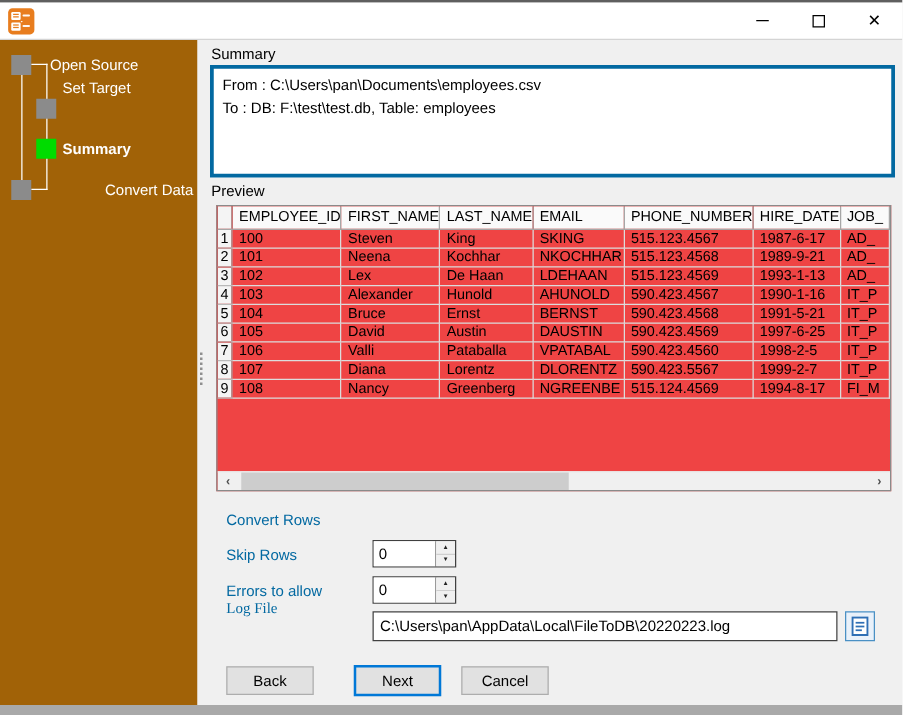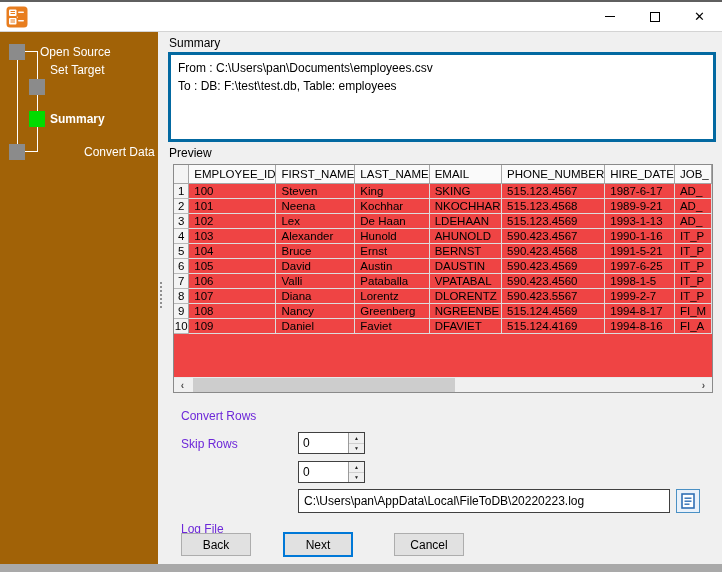--- a/index.html
+++ b/index.html
@@ -53,36 +53,36 @@
   th:first-child { background:#f4f4f4; }
   td { height:15px; padding:0 0 0 5px; border-right:1px solid #dcdcdc; border-bottom:1px solid #dcdcdc; overflow:hidden; white-space:nowrap; }
   td.rownum { background:#f4f4f4; border-right:1px solid #a6a6a6; border-bottom:1px solid #b9b9b9; text-align:center; padding:0; }
   .hscroll { position:absolute; left:0; right:0; bottom:0; height:15px; background:#f0f0f0; border-top:1px solid #eaeaea; }
   .sb-arrow { position:absolute; top:0; width:17px; height:15px; display:flex; align-items:center; justify-content:center; font-size:10px; color:#4d4d4d; font-weight:bold; }
   .sb-arrow.left { left:0; }
   .sb-arrow.right { right:0; }
   .sb-thumb { position:absolute; left:19px; top:0; width:262px; height:15px; background:#cdcdcd; }
 
   
-  .opt-label { position:absolute; left:17px; font-size:12px; color:#6d28d9; line-height:22px; }
+  .opt-label { position:absolute; left:17px; font-size:12px; color:#0369a1; line-height:22px; }
   .combo { position:absolute; left:134px; top:372px; width:85px; height:22px; background:#f0f0f0; border:1px solid #7a7a7a; font-size:12px; display:flex; align-items:center; padding-left:6px; cursor:default; }
   .chev { position:absolute; right:8px; top:7px; width:6px; height:6px; border-right:1px solid #444; border-bottom:1px solid #444; transform:rotate(45deg) scaleY(0.8); }
   .spinner { position:absolute; left:134px; width:67px; height:22px; background:#fff; border:1px solid #404040; display:flex; }
   .spinner input { flex:1; min-width:0; border:none; outline:none; font-size:12px; padding-left:4px; font-family:inherit; background:#fff; }
   .spin-col { width:16px; border-left:1px solid #9a9a9a; display:flex; flex-direction:column; }
   .spin { flex:1; background:#f0f0f0; display:flex; align-items:center; justify-content:center; font-size:5px; color:#222; }
   .spin.up { border-bottom:1px solid #cfcfcf; }
   .text-input { position:absolute; left:134px; top:457px; width:372px; height:24px; border:1px solid #404040; font-size:12px; padding:0 5px; font-family:inherit; background:#fff; outline:none; }
   .browse-btn { position:absolute; left:512px; top:457px; width:24px; height:24px; background:#e9f1fa; border:1px solid #4a90c4; display:flex; align-items:center; justify-content:center; cursor:default; }
 
   
   .btn { position:absolute; width:70px; height:23px; background:#e1e1e1; border:1px solid #adadad; font-size:12px; font-family:inherit; color:#000; cursor:default; }
   .btn-back { left:17px; top:501px; }
   .btn-next { left:119px; top:500px; height:25px; border:2px solid #0078d7; }
-  .btn-cancel { left:230px; top:501px; }
+  .btn-cancel { left:205px; top:501px; }
 
   .bottombar { height:8px; background:#a9a9a9; }
 </style>
 </head>
 <body>
 
 <div class="window">
 
   <div class="titlebar">
     <svg class="app-icon" viewBox="0 0 22 22">
@@ -232,21 +232,21 @@
                 <td>1997-6-25</td>
                 <td>IT_P</td>
               </tr>
               <tr>
                 <td class="rownum">7</td>
                 <td>106</td>
                 <td>Valli</td>
                 <td>Pataballa</td>
                 <td>VPATABAL</td>
                 <td>590.423.4560</td>
-                <td>1998-1-5</td>
+                <td>1998-2-5</td>
                 <td>IT_P</td>
               </tr>
               <tr>
                 <td class="rownum">8</td>
                 <td>107</td>
                 <td>Diana</td>
                 <td>Lorentz</td>
                 <td>DLORENTZ</td>
                 <td>590.423.5567</td>
                 <td>1999-2-7</td>
@@ -255,59 +255,50 @@
               <tr>
                 <td class="rownum">9</td>
                 <td>108</td>
                 <td>Nancy</td>
                 <td>Greenberg</td>
                 <td>NGREENBE</td>
                 <td>515.124.4569</td>
                 <td>1994-8-17</td>
                 <td>FI_M</td>
               </tr>
-              <tr>
-                <td class="rownum">10</td>
-                <td>109</td>
-                <td>Daniel</td>
-                <td>Faviet</td>
-                <td>DFAVIET</td>
-                <td>515.124.4169</td>
-                <td>1994-8-16</td>
-                <td>FI_A</td>
-              </tr>
             </tbody>
           </table>
         <div class="hscroll">
           <div class="sb-arrow left">‹</div>
           <div class="sb-thumb"></div>
           <div class="sb-arrow right">›</div>
         </div>
       </div>
 
       <div class="opt-label" style="top:373px;">Convert Rows</div>
 
       <div class="opt-label" style="top:401px;">Skip Rows</div>
       <div class="spinner" style="top:400px;">
         <input value="0" style="">
         <div class="spin-col">
           <div class="spin up">▲</div>
           <div class="spin down">▼</div>
         </div>
       </div>
 
+      <div class="opt-label" style="top:430px;">Errors to allow</div>
       <div class="spinner" style="top:429px;">
         <input value="0" style="">
         <div class="spin-col">
           <div class="spin up">▲</div>
           <div class="spin down">▼</div>
         </div>
       </div>
 
-      <div class="opt-label" style="top:486px;">Log File</div>
+      <div class="opt-label" style="top:443px;font-family:Liberation Serif, serif;">Log File</div>
       <input class="text-input" value="C:\Users\pan\AppData\Local\FileToDB\20220223.log" style="">
       <div class="browse-btn">
         <svg width="14" height="16" viewBox="0 0 14 16">
           <rect x="1" y="1" width="12" height="14" fill="#ffffff" stroke="#2f6fb5" stroke-width="1.6"></rect>
           <rect x="3.5" y="4.5" width="7" height="1.4" fill="#2f6fb5"></rect>
           <rect x="3.5" y="7.5" width="7" height="1.4" fill="#2f6fb5"></rect>
           <rect x="3.5" y="10.5" width="5" height="1.4" fill="#2f6fb5"></rect>
         </svg>
       </div>
 

